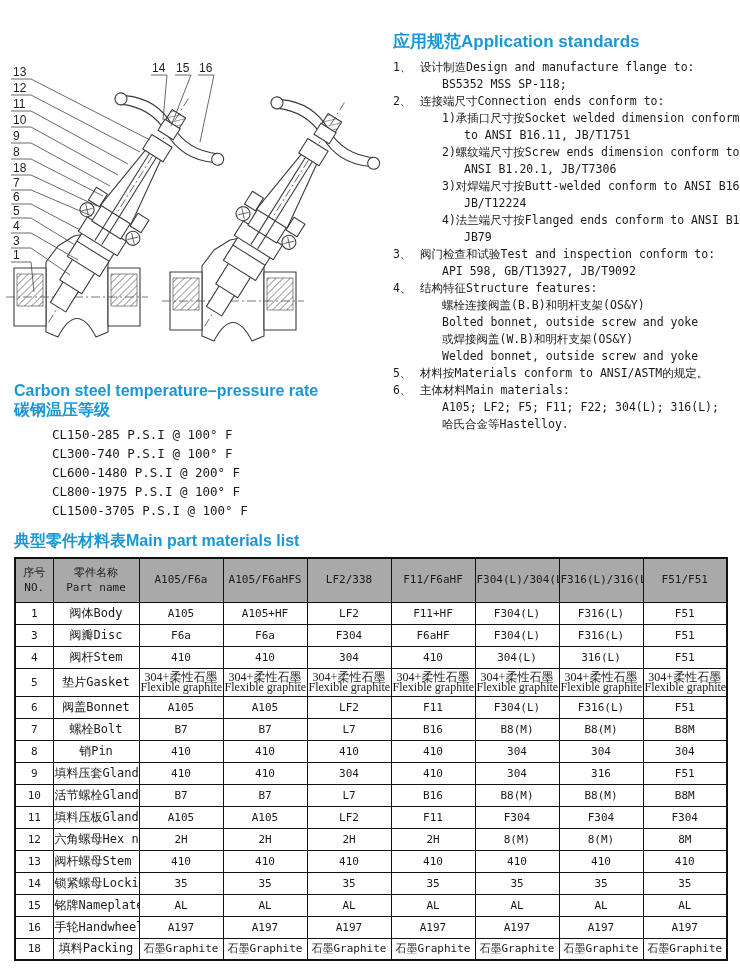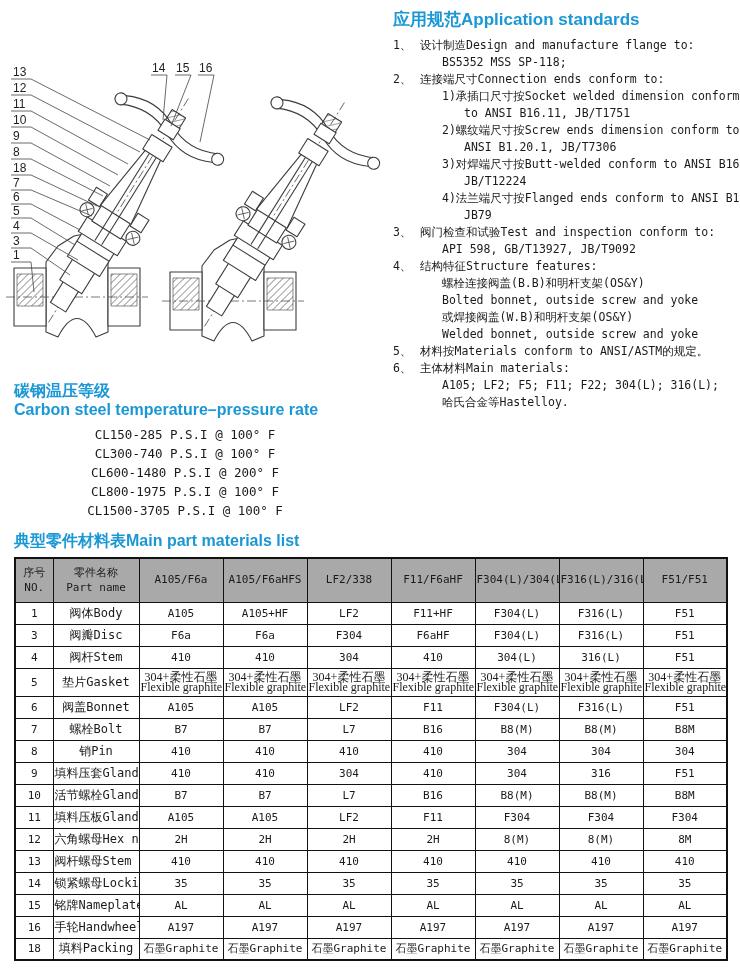--- a/index.html
+++ b/index.html
@@ -11,31 +11,31 @@
   .blue-head {
     font-family:"Liberation Sans", sans-serif;
     font-weight:bold; font-size:16px; line-height:19px; color:#1a97d5;
   }
   
   .diagram { position:absolute; left:0; top:40px; }
   .diagram text { font-family:"Liberation Sans", sans-serif; font-size:12px; fill:#222; }
   .cl { stroke:#555; stroke-width:0.8; fill:none; stroke-dasharray:9 3 2 3; }
   .ldr { stroke:#444; stroke-width:0.8; fill:none; }
   
-  .standards { position:absolute; left:393px; top:10px; width:345px; }
+  .standards { position:absolute; left:393px; top:32px; width:345px; }
   .standards .blue-head { margin-bottom:8px; font-size:17px; }
   .std-item { display:flex; font-size:11.5px; line-height:17px; }
   .std-num { width:27px; flex:none; }
   .std-lines { flex:1; }
   .std-lines .line { white-space:nowrap; }
   .line.i1 { padding-left:22px; }
   .line.i2 { padding-left:44px; }
   
   .temp { position:absolute; left:14px; top:381px; }
-  .temp-lines { margin-top:6px; margin-left:38px; font-size:12.5px; line-height:19px;text-align:center; }
+  .temp-lines { margin-top:6px; margin-left:38px; font-size:12.5px; line-height:19px; }
   .temp-lines .line { white-space:nowrap; }
   
   .materials { position:absolute; left:14px; top:531px; width:712px; }
   .materials .blue-head { margin-bottom:7px; }
   table { border-collapse:collapse; table-layout:fixed; width:712px; border:2px solid #111; }
   th, td { border:1px solid #111; text-align:center; vertical-align:middle;
            font-size:11px; font-weight:normal; padding:0 1px; overflow:hidden; white-space:nowrap; }
   thead th { background:#a9a9a9; height:44px; line-height:14px; }
   tbody td { height:22px; background:#fff; }
   tbody tr.tall td { height:28px; }
@@ -188,22 +188,22 @@
           <div class="std-lines">
             <div class="line i0">主体材料Main materials:</div>
             <div class="line i1">A105; LF2; F5; F11; F22; 304(L); 316(L);</div>
             <div class="line i1">哈氏合金等Hastelloy.</div>
           </div>
         </div>
       </div>
   </div>
 
   <div class="temp">
+    <div class="blue-head">Carbon steel temperature–pressure rate</div>
     <div class="blue-head">碳钢温压等级</div>
-    <div class="blue-head">Carbon steel temperature–pressure rate</div>
     <div id="temp-lines" class="temp-lines">
         <div class="line">CL150-285 P.S.I @ 100° F</div>
         <div class="line">CL300-740 P.S.I @ 100° F</div>
         <div class="line">CL600-1480 P.S.I @ 200° F</div>
         <div class="line">CL800-1975 P.S.I @ 100° F</div>
         <div class="line">CL1500-3705 P.S.I @ 100° F</div>
       </div>
   </div>
 
   <div class="materials">

